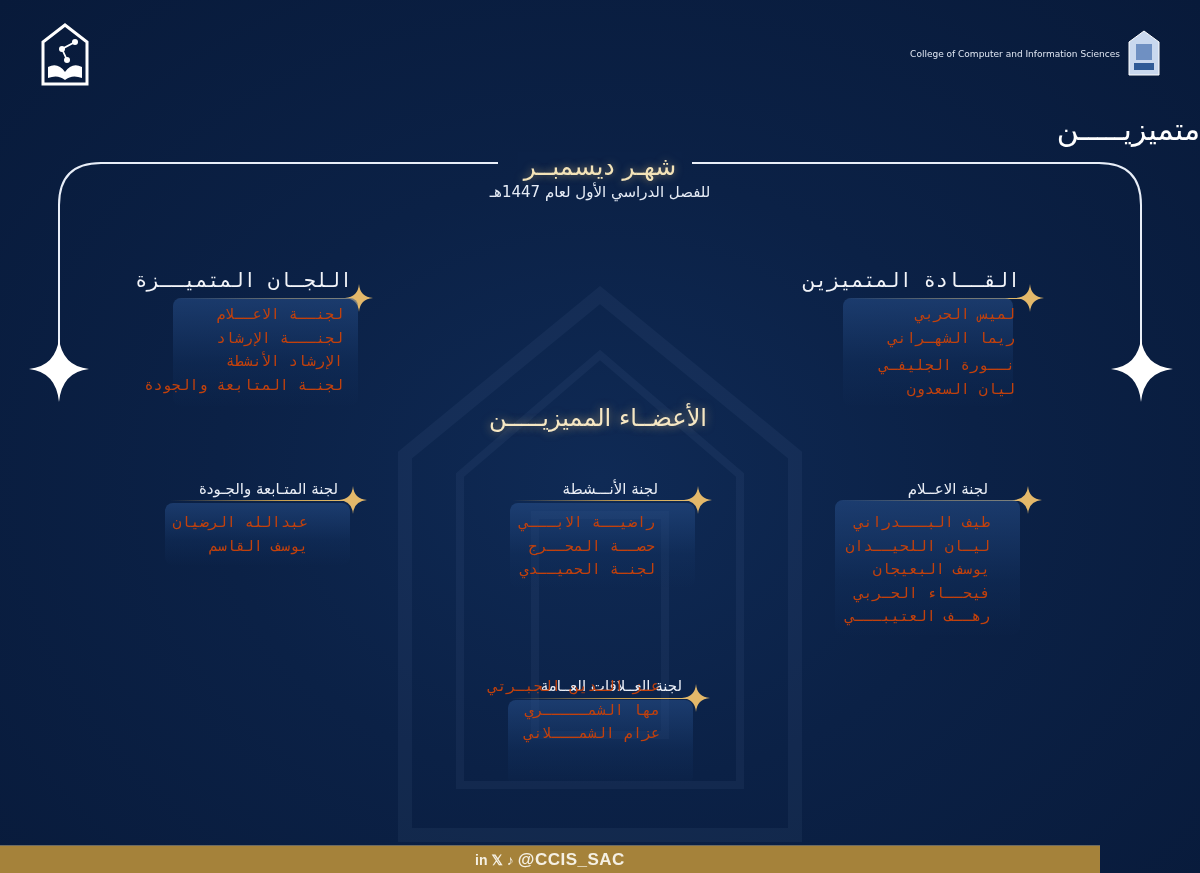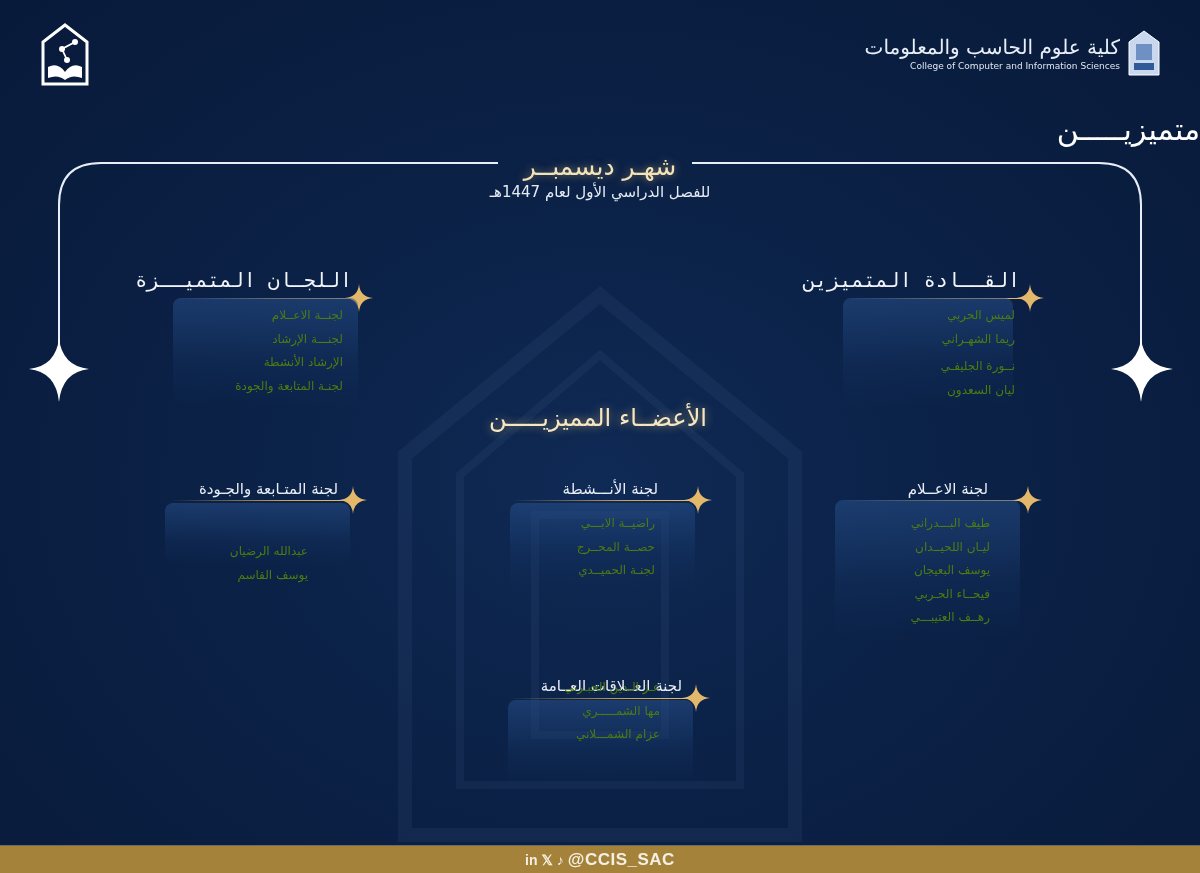--- a/index.html
+++ b/index.html
@@ -36,28 +36,28 @@
 
   .section-head { font-size:20px; color:#f2f4f9; direction:rtl; text-align:right; white-space:nowrap;font-family:Liberation Mono, monospace; }
   .members-head { left:0; right:4px; top:404px; text-align:center; font-size:24px; color:#f6e7c3; direction:rtl;
                   text-shadow:0 0 10px rgba(240,200,120,0.6); }
 
   .card {
     position:absolute; border-radius:8px;
     background:linear-gradient(180deg, rgba(40,80,140,0.55) 0%, rgba(20,52,100,0.35) 60%, rgba(15,40,80,0.05) 100%);
   }
   .card-list { position:absolute; direction:rtl; text-align:right; }
-  .card-list div { font-size:12px; color:#4d7c0f; line-height:23.5px; white-space:nowrap; }
+  .card-list div { font-size:15px; color:#c2410c; line-height:23.5px; white-space:nowrap;font-family:Liberation Mono, monospace; }
   .sub-head { font-size:15px; color:#e9edf5; direction:rtl; text-align:right; white-space:nowrap; }
 
   .gold-line { position:absolute; height:1px; background:linear-gradient(90deg, rgba(200,160,80,0) 0%, #c8a050 60%, #e6c070 100%); }
   .gold-star { position:absolute; width:28px; height:28px; }
 
   .footer {
-    position:absolute; left:0; bottom:0; width:1200px; height:27px;
+    position:absolute; left:0; bottom:0; width:1100px; height:27px;
     background:#a5823a; border-top:1px solid #6d6a60;
     display:flex; align-items:center; justify-content:center; gap:4px;
   }
   .footer span { color:#f5f0e4; font-weight:bold; font-size:14px; font-family:"Liberation Sans", sans-serif; }
   .footer .handle { font-size:17px; letter-spacing:0.5px; }
 </style>
 </head>
 <body>
 
 <svg class="watermark" viewBox="0 0 410 560">
@@ -81,21 +81,20 @@
   <path d="M25 3 L47 20 L47 62 L3 62 L3 20 Z" fill="none" stroke="#ffffff" stroke-width="3"></path>
   <circle cx="35" cy="20" r="3" fill="#fff"></circle>
   <circle cx="22" cy="27" r="3" fill="#fff"></circle>
   <circle cx="27" cy="38" r="3" fill="#fff"></circle>
   <path d="M35 20 L22 27 L27 38" stroke="#fff" stroke-width="1.8" fill="none"></path>
   <path d="M8 45 Q18 40 25 50 Q32 40 42 45 L42 56 Q32 52 25 58 Q18 52 8 56 Z" fill="#ffffff"></path>
 </svg>
 
 <div class="abs logo-right">
   <div class="college-text">
-    <div class="college-ar">كلية علوم الحاسب والمعلومات</div>
     <div class="college-en">College of Computer and Information Sciences</div>
   </div>
   <svg class="uni-emblem" viewBox="0 0 32 46">
     <path d="M16 1 L31 12 L31 45 L1 45 L1 12 Z" fill="#c9d8ee" stroke="#ffffff" stroke-width="1"></path>
     <rect x="8" y="14" width="16" height="16" fill="#6f90c2"></rect>
     <rect x="6" y="33" width="20" height="7" fill="#2f5a96"></rect>
   </svg>
 </div>
 
 <div class="abs title-1">متميزيـــــن</div>
@@ -155,21 +154,21 @@
   <div>حصــة المحــرج</div>
   <div>لجنـة الحميــدي</div>
 </div>
 
 <div class="abs sub-head" style="right:862px; top:480px;">لجنة المتـابعة والجـودة</div>
 <div class="gold-line" style="left:170px; top:500px; width:185px;"></div>
 <svg class="gold-star" style="left:339px; top:486px;" viewBox="0 0 28 28">
     <path d="M14 0 Q15 13 28 14 Q15 15 14 28 Q13 15 0 14 Q13 13 14 0 Z" fill="#e3b86a"></path>
   </svg>
 <div class="card" style="left:165px; top:503px; width:185px; height:62px;"></div>
-<div class="card-list" style="right:892px; top:512px;margin-top:28px;">
+<div class="card-list" style="right:892px; top:512px;">
   <div>عبدالله الرضيان</div>
   <div>يوسف القاسم</div>
 </div>
 
 <div class="abs sub-head" style="right:518px; top:677px;">لجنة العــلاقات العــامة</div>
 <div class="gold-line" style="left:510px; top:698px; width:185px;"></div>
 <svg class="gold-star" style="left:682px; top:684px;" viewBox="0 0 28 28">
     <path d="M14 0 Q15 13 28 14 Q15 15 14 28 Q13 15 0 14 Q13 13 14 0 Z" fill="#e3b86a"></path>
   </svg>
 <div class="card" style="left:508px; top:700px; width:185px; height:85px;"></div>

